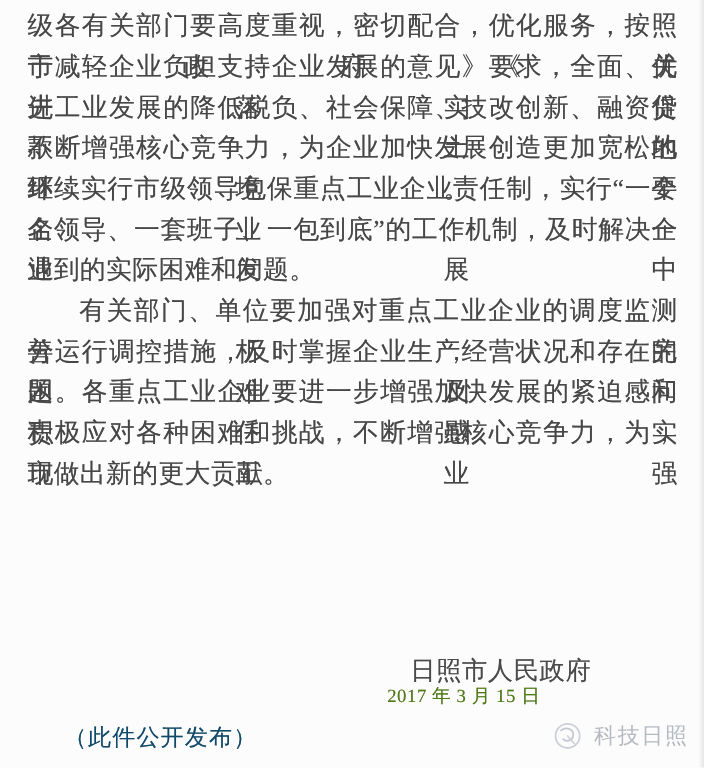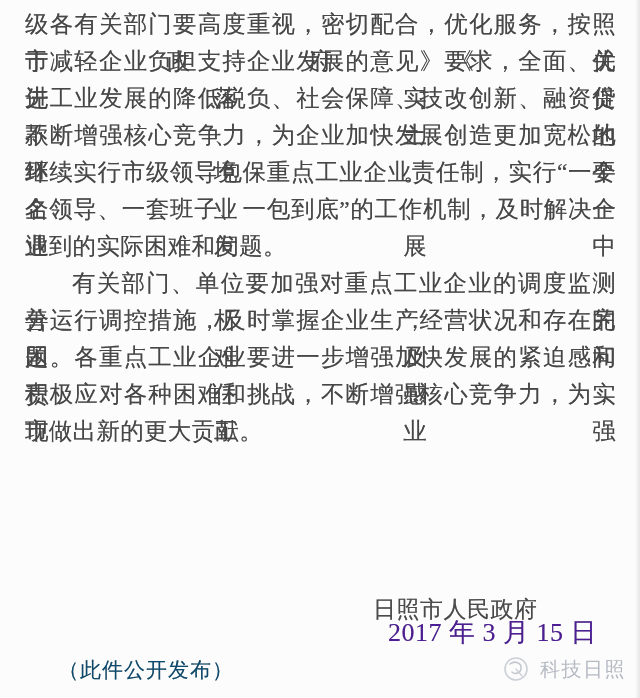--- a/index.html
+++ b/index.html
@@ -58,25 +58,25 @@
     top: 596px;
     font-size: 23px;
     line-height: 28px;
     color: #4a4a4a;
     letter-spacing: 0.5px;
     text-shadow: 0 0 0.4px rgba(70,70,70,0.5);
     white-space: nowrap;
   }
   .doc-date {
     position: absolute;
-    left: 388px;
+    left: 352px;
     top: 619px;
-    font-size: 26px;
+    font-size: 17px;
     line-height: 27px;
-    color: #4c1d95;
+    color: #4d7c0f;
     letter-spacing: 0.5px;
     text-shadow: 0 0 0.4px rgba(70,70,70,0.5);
     white-space: nowrap;
   }
   .publish-note {
     position: absolute;
     left: 58px;
     top: 655px;
     font-size: 21px;
     line-height: 30px;

